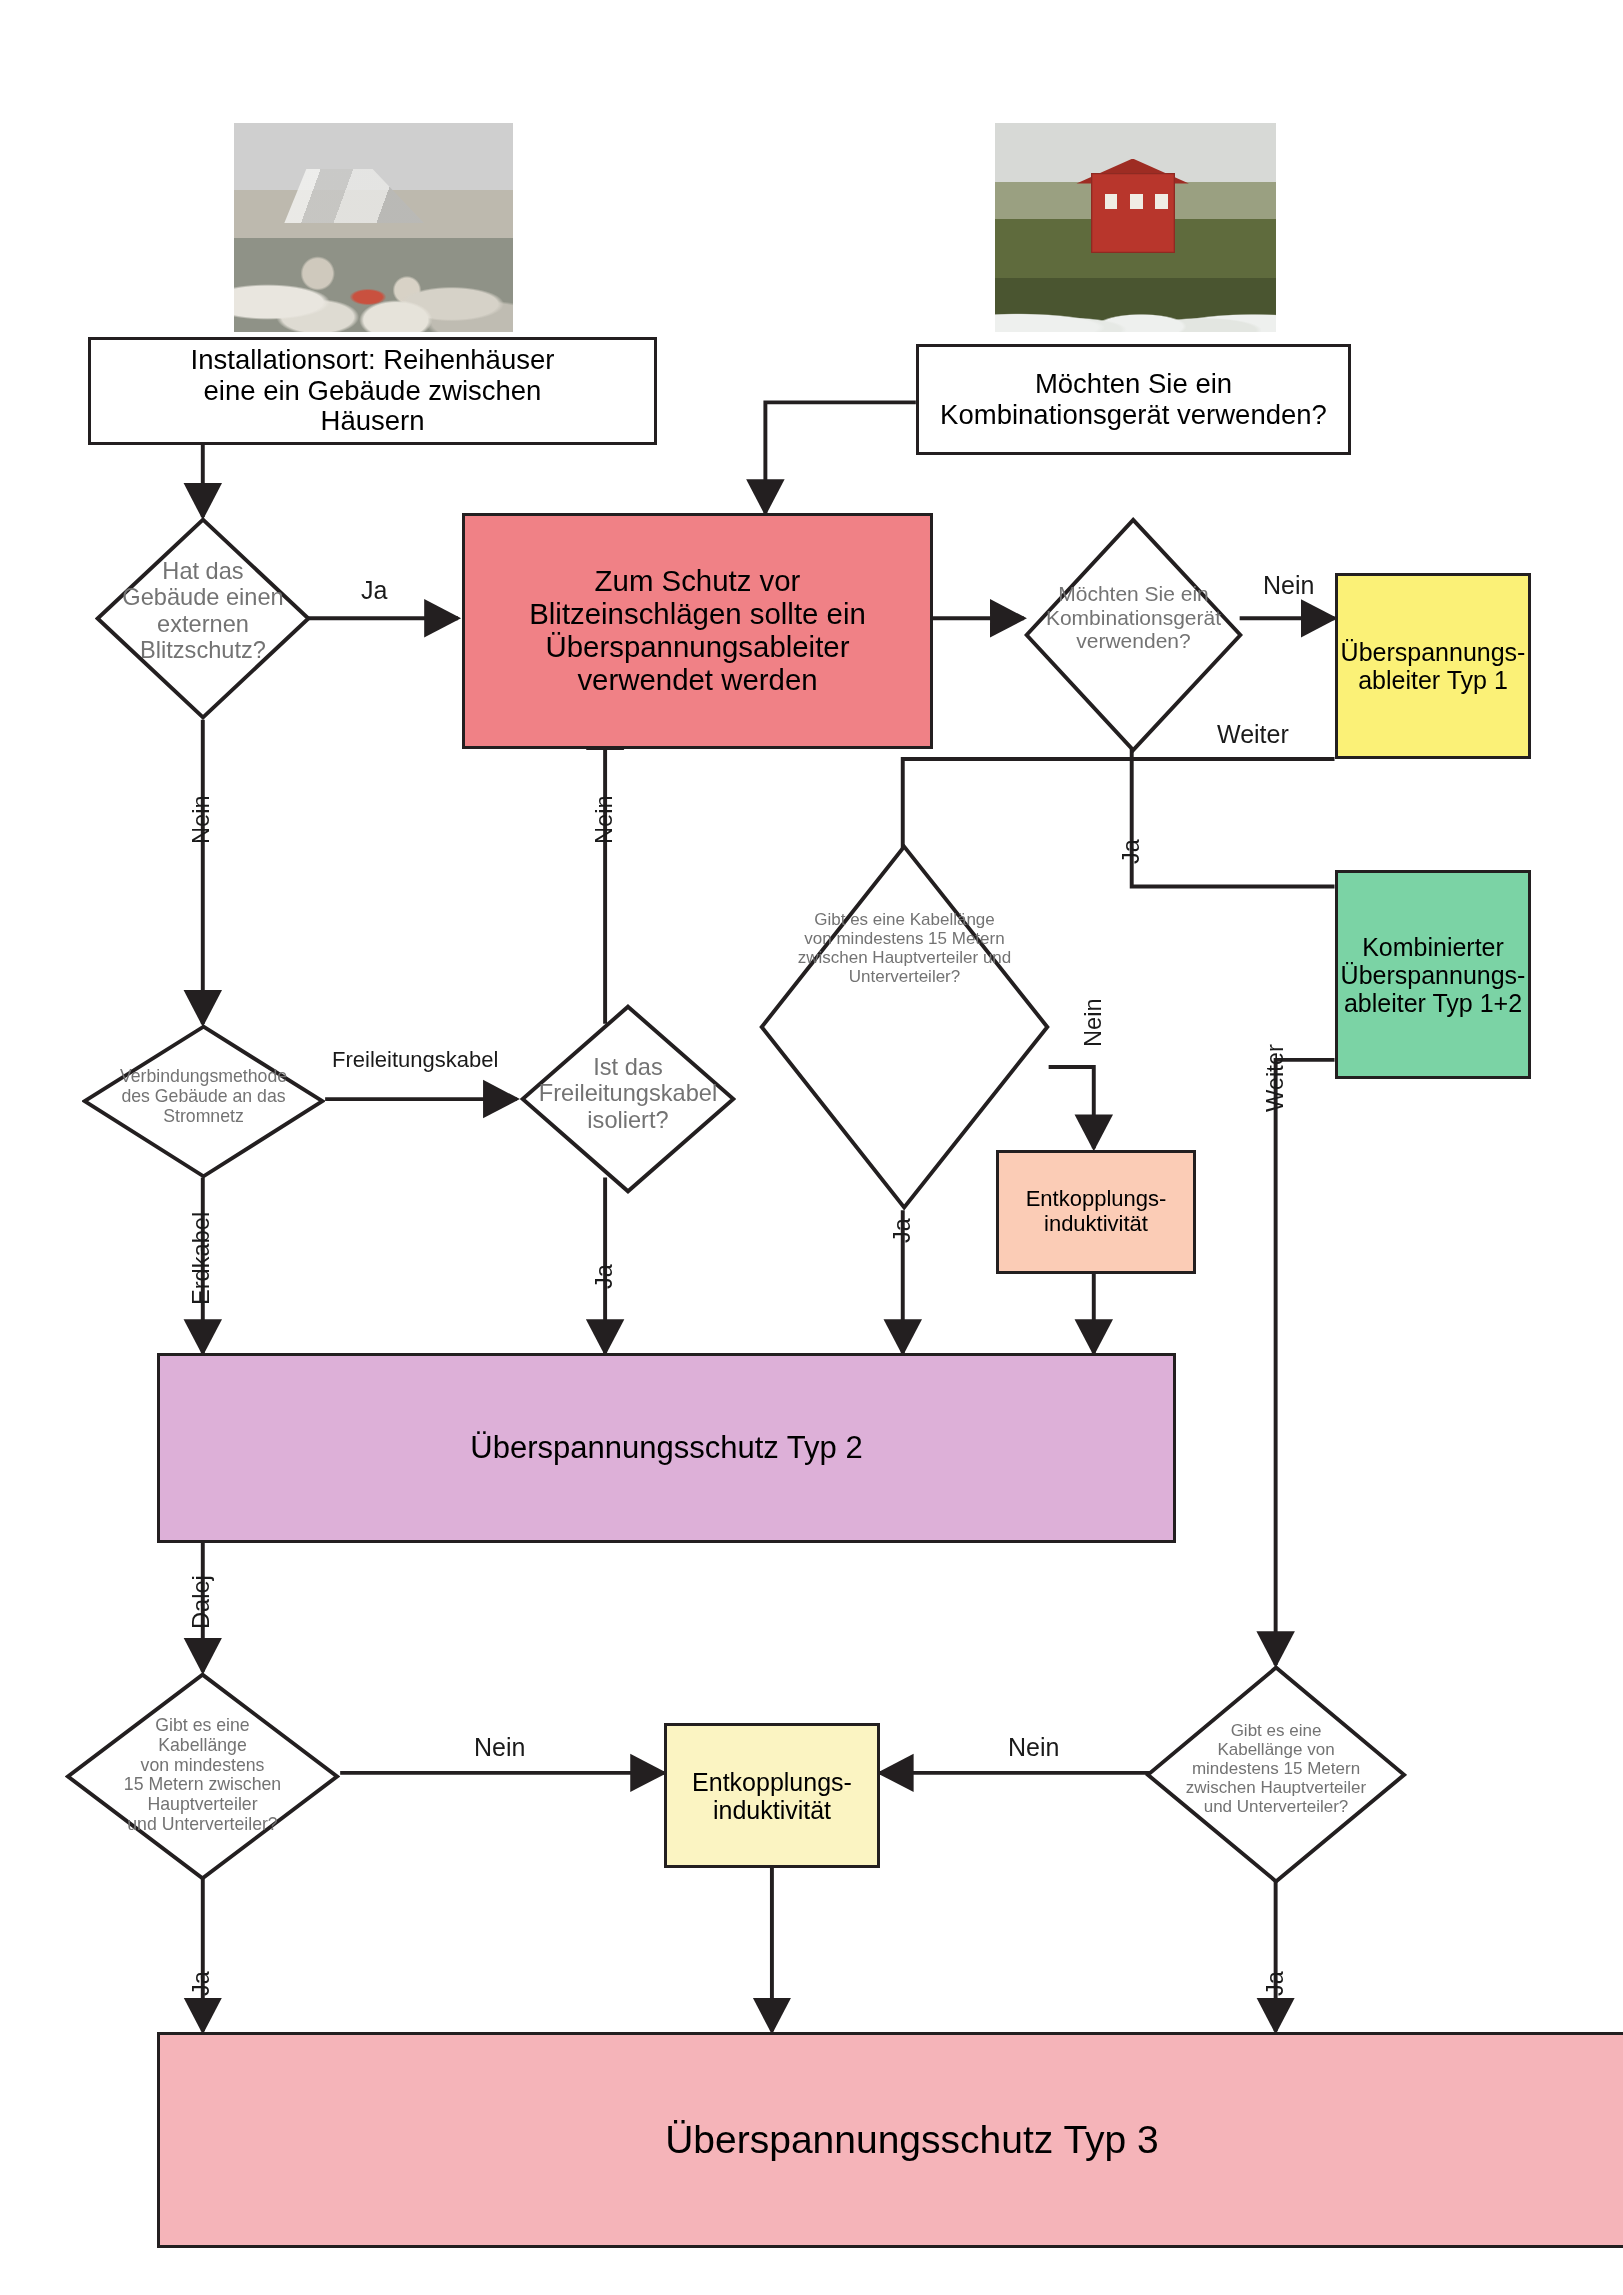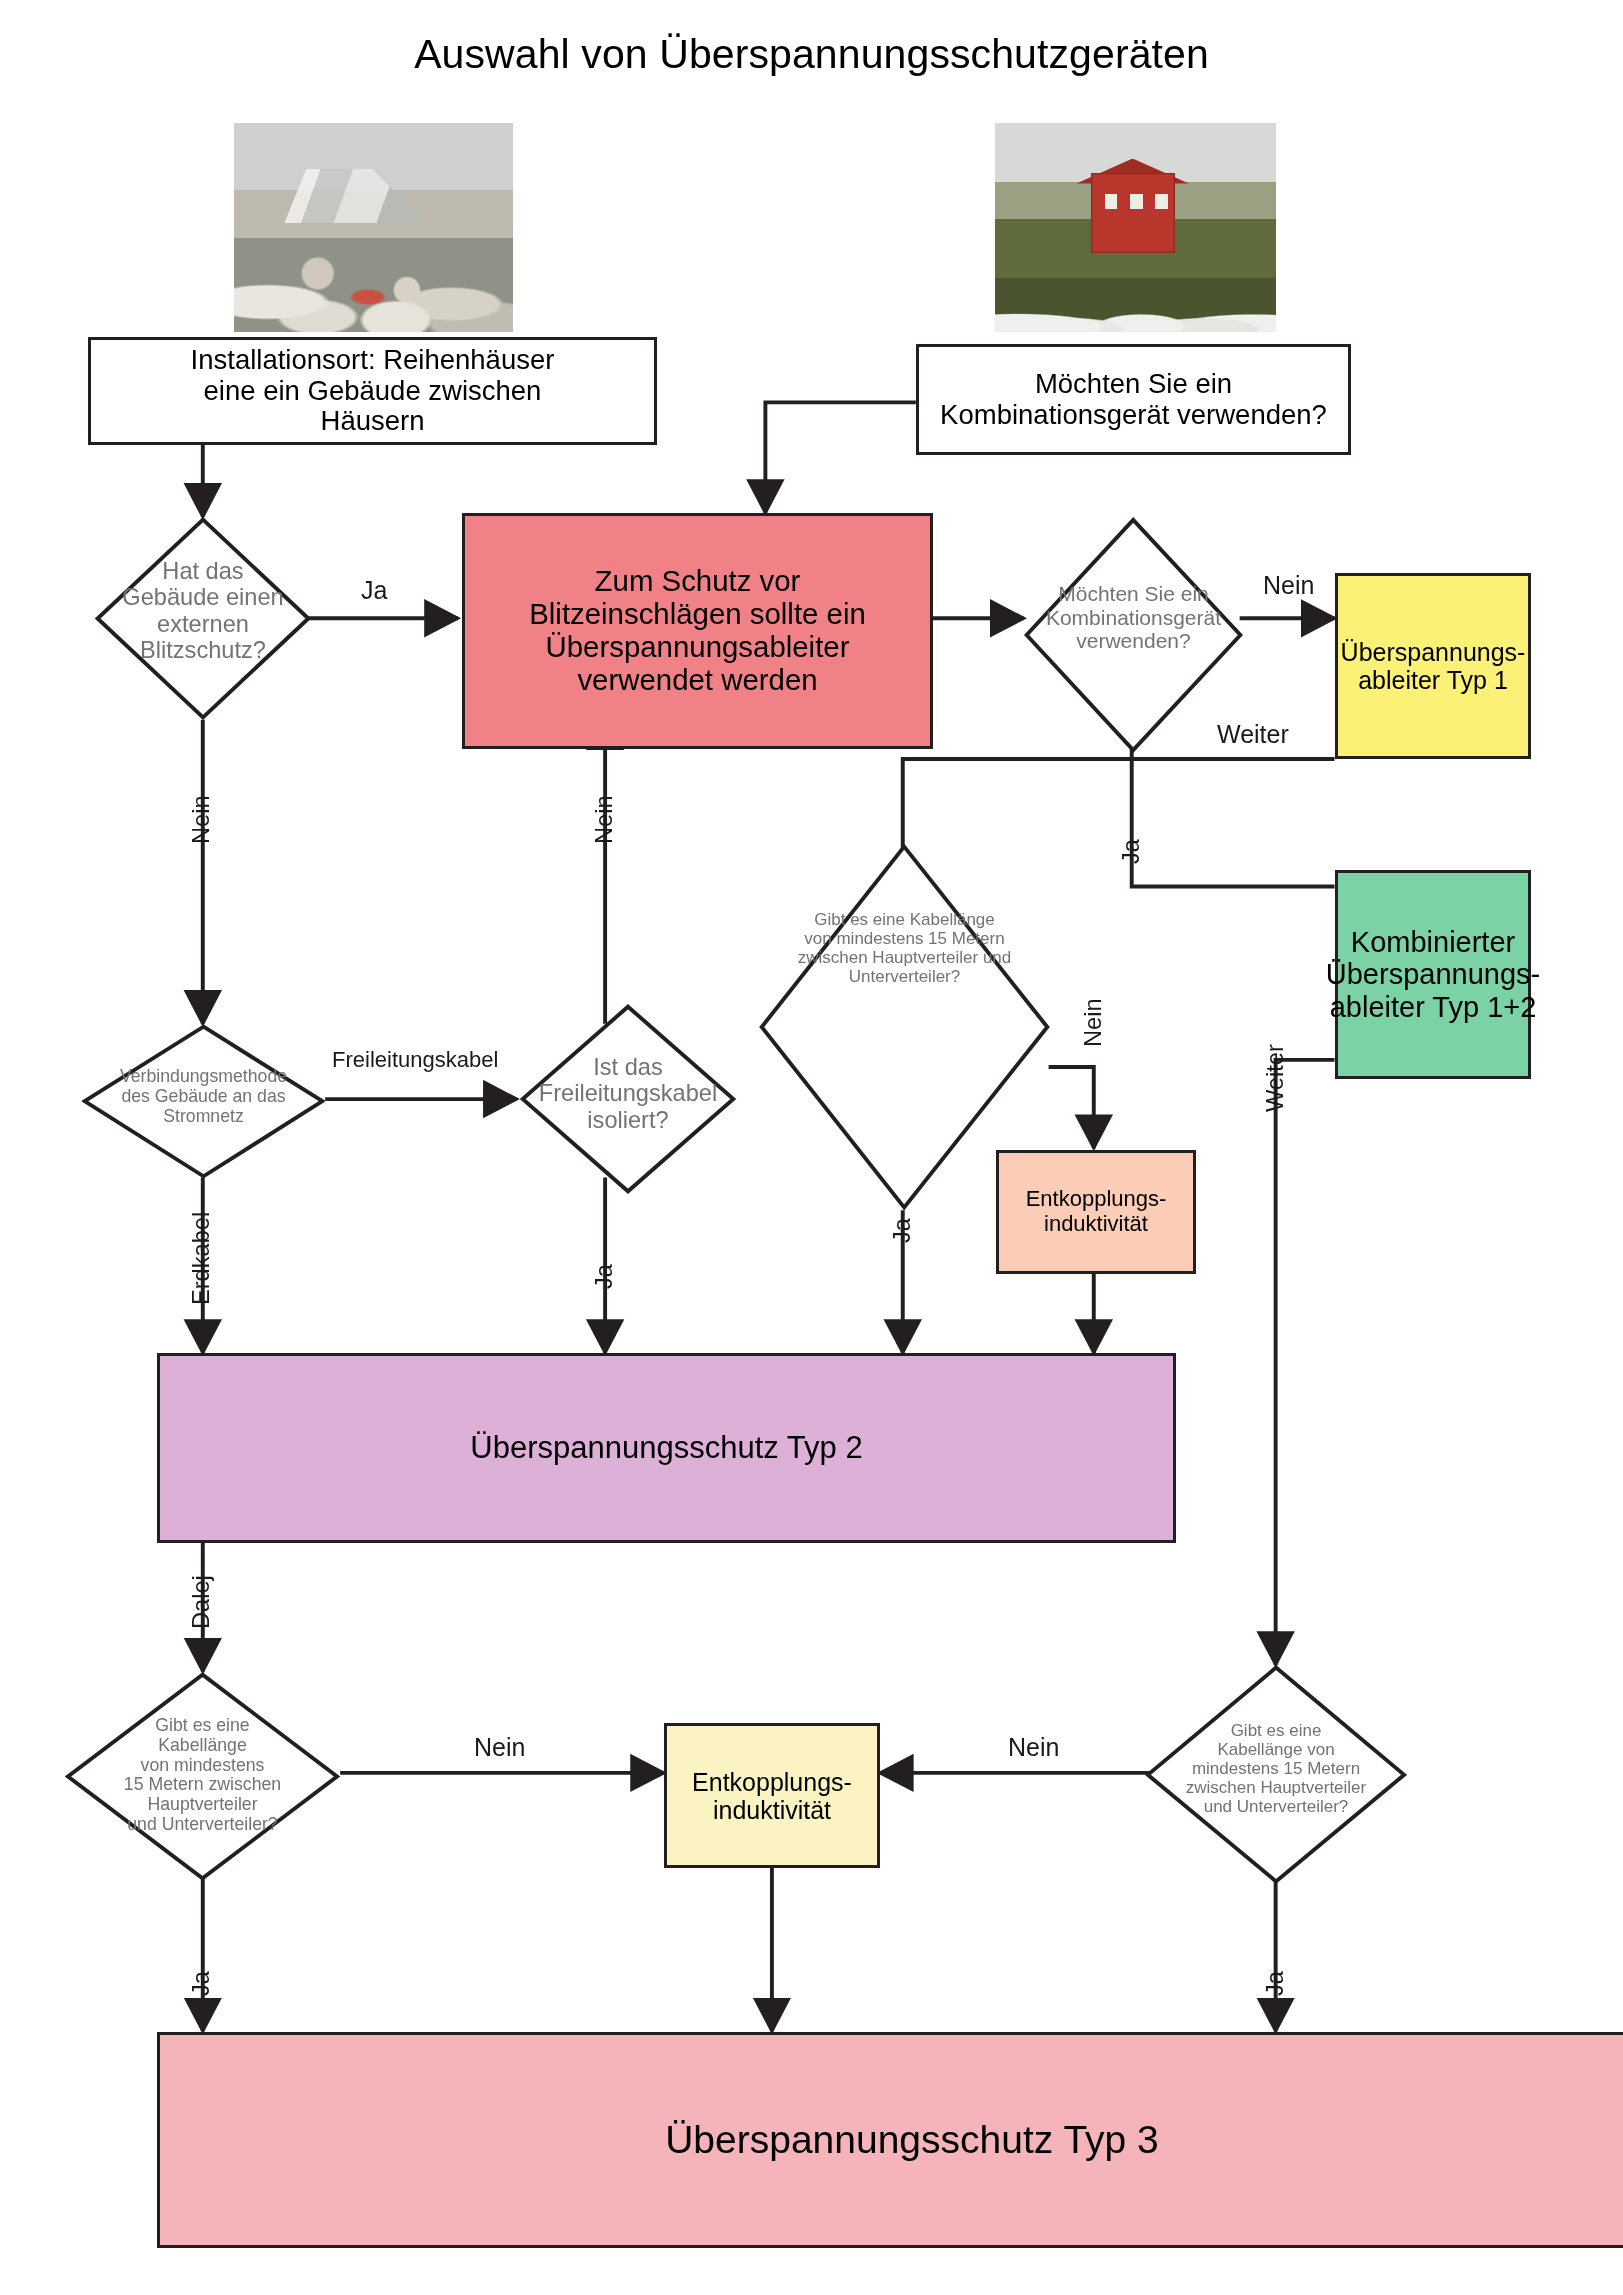--- a/index.html
+++ b/index.html
@@ -41,21 +41,20 @@
       radial-gradient(ellipse at 26% 95%, #e6e9e5 0 18%, transparent 20%),
       radial-gradient(ellipse at 52% 88%, #eef0ee 0 20%, transparent 22%),
       radial-gradient(ellipse at 74% 96%, #e3e6e1 0 18%, transparent 20%),
       radial-gradient(ellipse at 92% 88%, #eef0ee 0 20%, transparent 22%);}
 </style>
 </head>
 <body>
 
 <div id="page">
 
-  <div class="title">Auswahl von Überspannungsschutzgeräten</div>
 
   <div class="photo ph-a" style="left:234px;top:123px;width:279px;height:209px;">
     <div class="road"></div>
       <div class="blobs"></div>
   </div>
   <div class="photo ph-b" style="left:995px;top:123px;width:281px;height:209px;">
     <div class="roof"></div>
     <div class="house"></div>
     <div class="win" style="left:39%;top:34%"></div>
     <div class="win" style="left:48%;top:34%"></div>
@@ -163,21 +162,21 @@
   </div>
 
   <div class="node rect" style="left:1335px;top:573px;width:196px;height:186px;background:#fbf177;">
     <div class="txt" style="font-size:25px;">
       <div>Überspannungs-</div>
       <div>ableiter Typ 1</div>
     </div>
   </div>
 
   <div class="node rect" style="left:1335px;top:870px;width:196px;height:209px;background:#7bd3a5;">
-    <div class="txt" style="font-size:29px;">
+    <div class="txt" style="font-size:25px;">
       <div>Kombinierter</div>
       <div>Überspannungs-</div>
       <div>ableiter Typ 1+2</div>
     </div>
   </div>
 
   <svg class="node" style="left:759px;top:844px;width:291px;height:366px;" viewBox="0 0 445 560">
     <polygon points="222,4 441,280 222,556 4,280" fill="#fff" stroke="#231f20" stroke-width="6"></polygon>
   </svg>
   <div class="dtext" style="left:759px;top:910px;width:291px;font-size:17px;">

